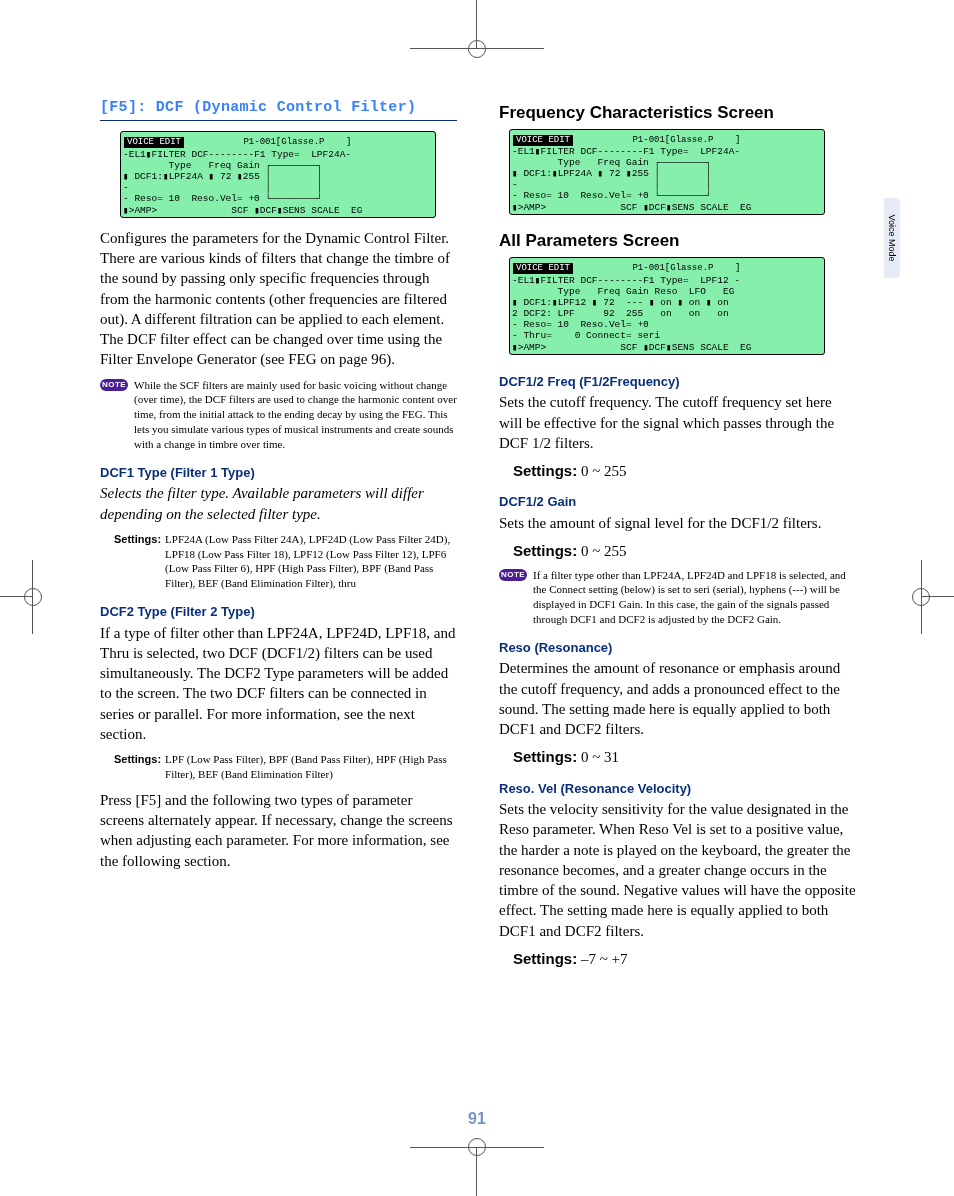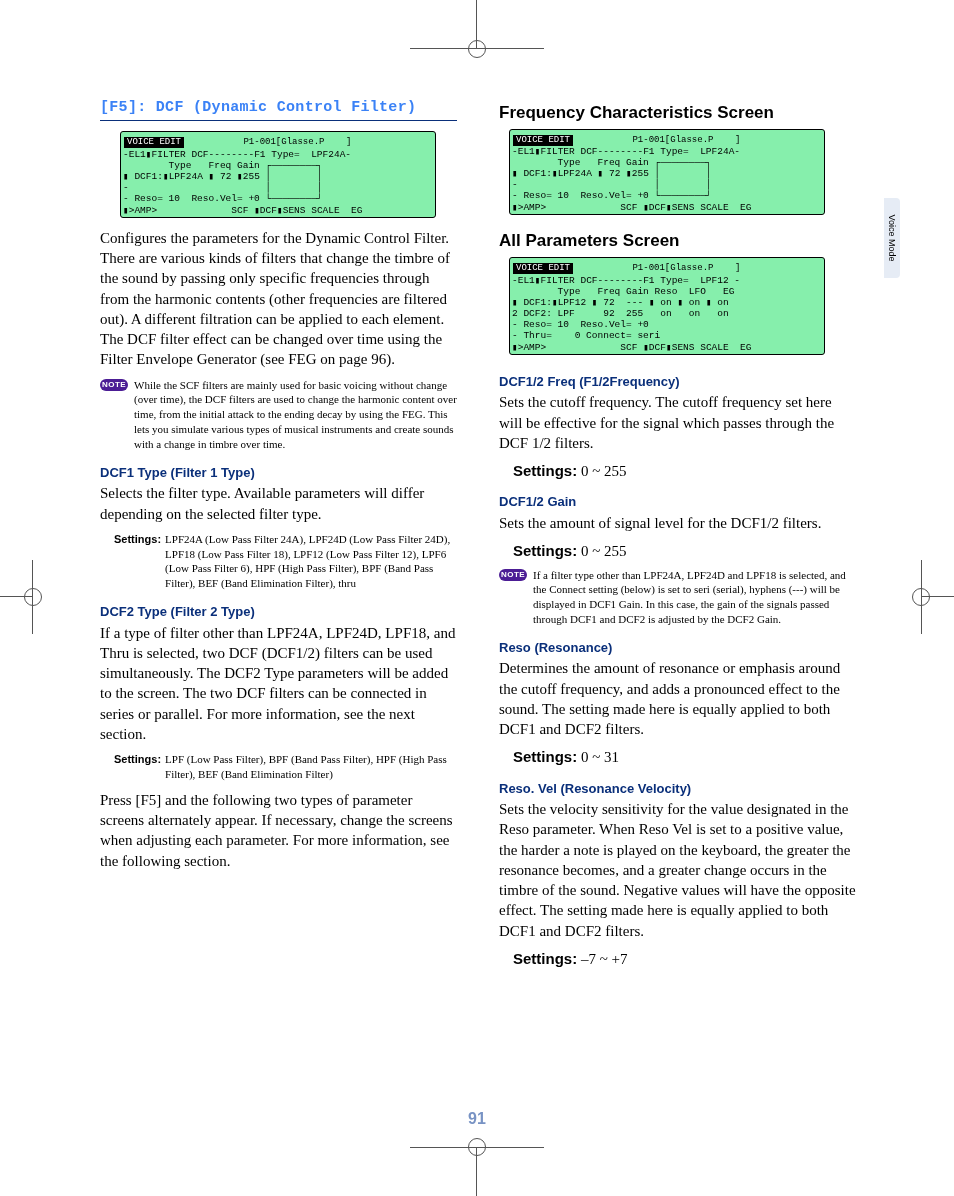--- a/index.html
+++ b/index.html
@@ -214,21 +214,21 @@
       </div>
 
       <p class="body-text">Configures the parameters for the Dynamic Control Filter. There are various kinds of filters that change the timbre of the sound by passing only specific frequencies through from the harmonic contents (other frequencies are filtered out). A different filtration can be applied to each element. The DCF filter effect can be changed over time using the Filter Envelope Generator (see FEG on page 96).</p>
 
       <div class="note-row">
         <div class="note-badge">NOTE</div>
         <div class="note-text">While the SCF filters are mainly used for basic voicing without change (over time), the DCF filters are used to change the harmonic content over time, from the initial attack to the ending decay by using the FEG. This lets you simulate various types of musical instruments and create sounds with a change in timbre over time.</div>
       </div>
 
       <div class="param-head">DCF1 Type (Filter 1 Type)</div>
-      <p class="body-text" style="margin-top:2px;">Selects the filter type. Available parameters will differ depending on the selected filter type.</p>
+      <p class="body-text" style="margin-top:2px;font-style:italic;">Selects the filter type. Available parameters will differ depending on the selected filter type.</p>
       <div class="settings-hang">
         <span class="lbl">Settings:</span>
         <span class="val">LPF24A (Low Pass Filter 24A), LPF24D (Low Pass Filter 24D), LPF18 (Low Pass Filter 18), LPF12 (Low Pass Filter 12), LPF6 (Low Pass Filter 6), HPF (High Pass Filter), BPF (Band Pass Filter), BEF (Band Elimination Filter), thru</span>
       </div>
 
       <div class="param-head">DCF2 Type (Filter 2 Type)</div>
       <p class="body-text" style="margin-top:2px;">If a type of filter other than LPF24A, LPF24D, LPF18, and Thru is selected, two DCF (DCF1/2) filters can be used simultaneously. The DCF2 Type parameters will be added to the screen. The two DCF filters can be connected in series or parallel. For more information, see the next section.</p>
       <div class="settings-hang">
         <span class="lbl">Settings:</span>
         <span class="val">LPF (Low Pass Filter), BPF (Band Pass Filter), HPF (High Pass Filter), BEF (Band Elimination Filter)</span>

